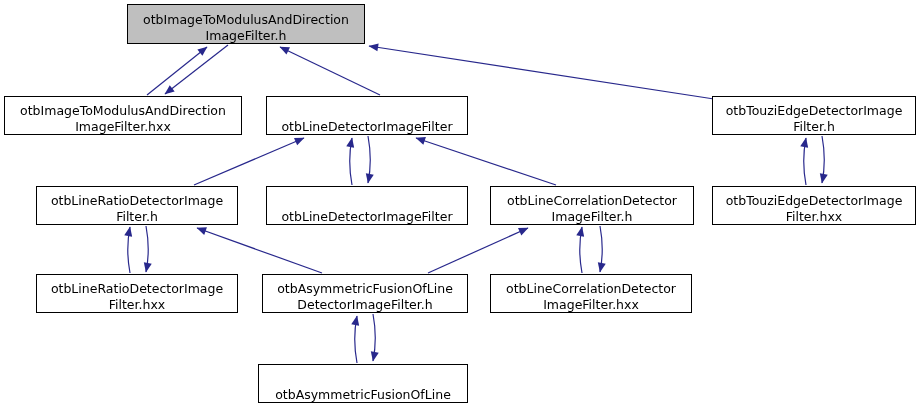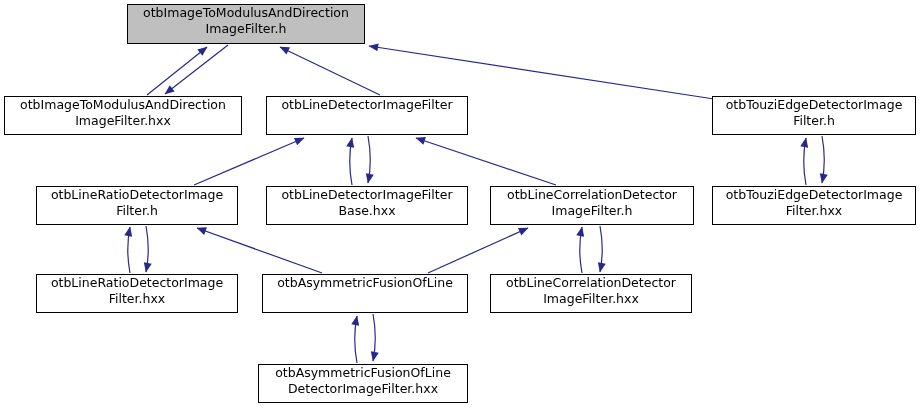--- a/index.html
+++ b/index.html
@@ -20,21 +20,21 @@
     position: absolute;
     box-sizing: border-box;
     background: #ffffff;
     border: 1.2px solid #000000;
     color: #000000;
     font-size: 12.5px;
     line-height: 15.5px;
     text-align: center;
     display: flex;
     flex-direction: column;
-    justify-content: flex-start;
+    justify-content: flex-end;
     white-space: nowrap;
     cursor: pointer;
   }
   .node.root {
     background: #bfbfbf;
     border: 1.4px solid #000000;
     cursor: default;
   }
   .node span { display: block; }
   path.edge {
@@ -102,41 +102,40 @@
     <span>otbTouziEdgeDetectorImage</span>
     <span>Filter.h</span>
   </div>
 
   <div class="node" style="left:36px; top:186px; width:202px; height:39px;">
     <span>otbLineRatioDetectorImage</span>
     <span>Filter.h</span>
   </div>
   <div class="node" style="left:266px; top:186px; width:202px; height:39px;">
     <span>otbLineDetectorImageFilter</span>
-    <span>Base.hxx</span>
   </div>
   <div class="node" style="left:490px; top:186px; width:204px; height:39px;">
     <span>otbLineCorrelationDetector</span>
     <span>ImageFilter.h</span>
   </div>
   <div class="node" style="left:712px; top:186px; width:204px; height:39px;">
     <span>otbTouziEdgeDetectorImage</span>
     <span>Filter.hxx</span>
   </div>
 
   <div class="node" style="left:36px; top:274px; width:202px; height:39px;">
     <span>otbLineRatioDetectorImage</span>
     <span>Filter.hxx</span>
   </div>
   <div class="node" style="left:262px; top:274px; width:206px; height:39px;">
     <span>otbAsymmetricFusionOfLine</span>
+    <span>DetectorImageFilter.h</span>
   </div>
   <div class="node" style="left:490px; top:274px; width:202px; height:39px;">
     <span>otbLineCorrelationDetector</span>
     <span>ImageFilter.hxx</span>
   </div>
 
   <div class="node" style="left:258px; top:364px; width:210px; height:39px;">
     <span>otbAsymmetricFusionOfLine</span>
-    <span>DetectorImageFilter.hxx</span>
   </div>
 
 </div>
 
 </body></html>

